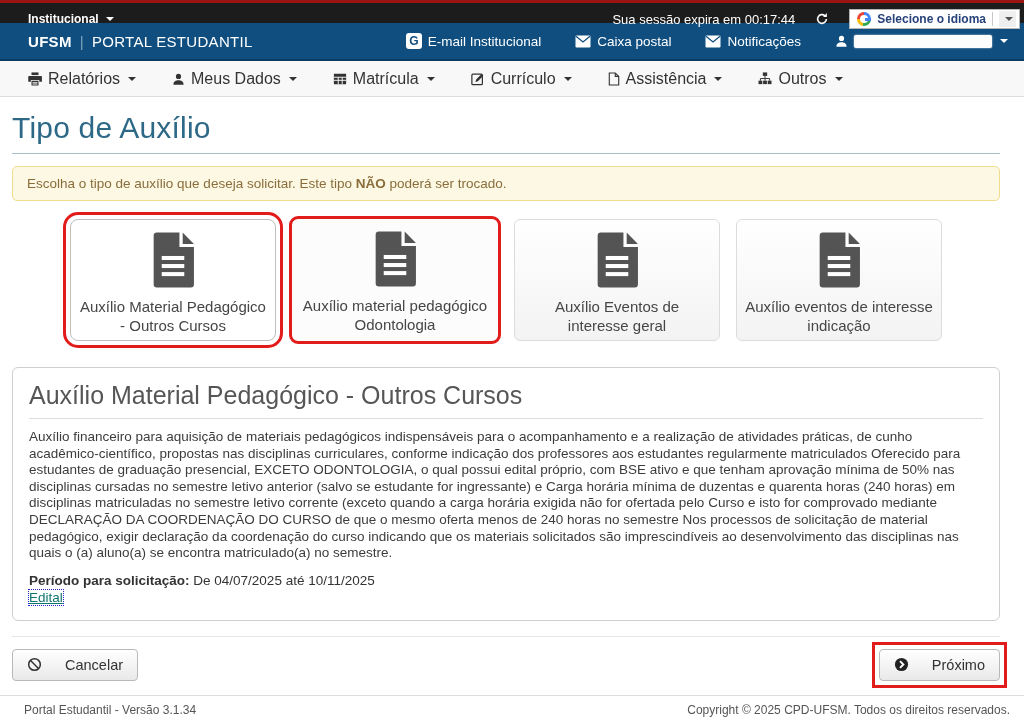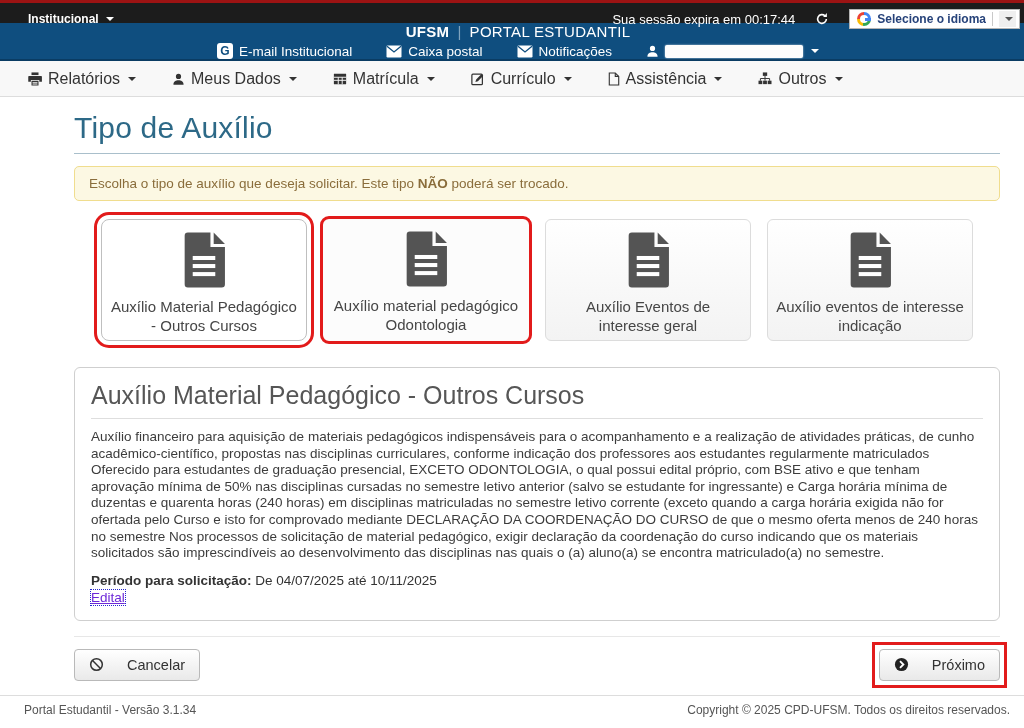--- a/index.html
+++ b/index.html
@@ -41,21 +41,21 @@
   }
   .g-logo::before { content: ""; position: absolute; inset: 3px; background: #fff; border-radius: 50%; }
   .g-logo::after { content: ""; position: absolute; right: 0; top: 5.5px; width: 6px; height: 3px; background: #4285f4; }
   .tw-divider { width: 1px; height: 14px; background: #c9c9c9; }
   .tw-caret-box { width: 17px; height: 16px; background: #efefef; display: flex; align-items: center; justify-content: center; color: #555; }
 
   
   .header {
     height: 38px; background: #0f4e7f; color: #fff;
     display: flex; align-items: center; justify-content: space-between;
-    padding: 0 16px 0 28px; border-bottom: 2px solid #0a3c63; flex-direction: column;
+    padding: 0 16px 0 28px; border-bottom: 2px solid #0a3c63;
   }
   .brand { display: flex; align-items: center; gap: 8px; font-size: 15px; letter-spacing: .3px; }
   .brand-name { font-weight: bold; }
   .brand-sep { color: #7fa3bd; }
   .header-links { display: flex; align-items: center; gap: 34px; }
   .hlink { display: flex; align-items: center; gap: 6px; font-size: 13.5px; cursor: pointer; white-space: nowrap; }
   .gmail-box {
     width: 16px; height: 16px; background: #fff; border-radius: 3px; color: #0f4e7f;
     font-weight: bold; font-size: 12px; display: flex; align-items: center; justify-content: center;
   }
@@ -67,21 +67,21 @@
   
   .nav {
     height: 36px; background: #f8f8f8; border-bottom: 1px solid #ddd;
     display: flex; align-items: center; gap: 36px; padding: 0 28px; color: #333;
   }
   .nav-item { display: flex; align-items: center; gap: 6px; font-size: 16px; cursor: pointer; }
   .nav-item .caret-down { border-top-color: #333; }
   .nav-item svg { flex: 0 0 auto; }
 
   
-  .content { padding: 14px 24px 0 38px; margin-left: 36px; }
+  .content { padding: 14px 24px 0 12px; }
   .page-title { font-size: 30px; font-weight: 400; color: #2d6987; letter-spacing: .2px; }
   .title-rule { border: none; border-top: 1px solid #a9bfcb; margin: 8px 0 0 0; }
 
   .alert {
     margin-top: 12px; background: #fcf8e3; border: 1px solid #f0dd8e; border-radius: 5px;
     padding: 9px 14px; color: #8a6d3b; font-size: 13.5px;
   }
 
   
   .cards-row { margin-top: 18px; display: flex; justify-content: center; gap: 16px; }
@@ -105,21 +105,21 @@
   .detail {
     margin-top: 26px; border: 1px solid #cfcfcf; border-radius: 6px;
     padding: 13px 16px 14px 16px;
   }
   .detail-title { font-size: 25px; font-weight: 400; color: #565656; }
   .detail-rule { border: none; border-top: 1px solid #dedede; margin: 8px 0 10px 0; }
   .detail-body { font-size: 13.5px; color: #3c3c3c; line-height: 1.23; }
   .period-line { margin-top: 11px; font-size: 13.5px; color: #333; }
   .period-label { font-weight: bold; }
   .edital-link {
-    display: inline-block; margin-top: 2px; font-size: 13.5px; color: #6d28d9;
+    display: inline-block; margin-top: 2px; font-size: 13.5px; color: #0f766e;
     text-decoration: underline; outline: 1px dotted #2626cf; cursor: pointer;
   }
 
   
   .actions {
     margin-top: 15px; border-top: 1px solid #e7e7e7; padding-top: 12px;
     display: flex; justify-content: space-between; align-items: center;
   }
   .btn {
     display: inline-flex; align-items: center; gap: 23px;

